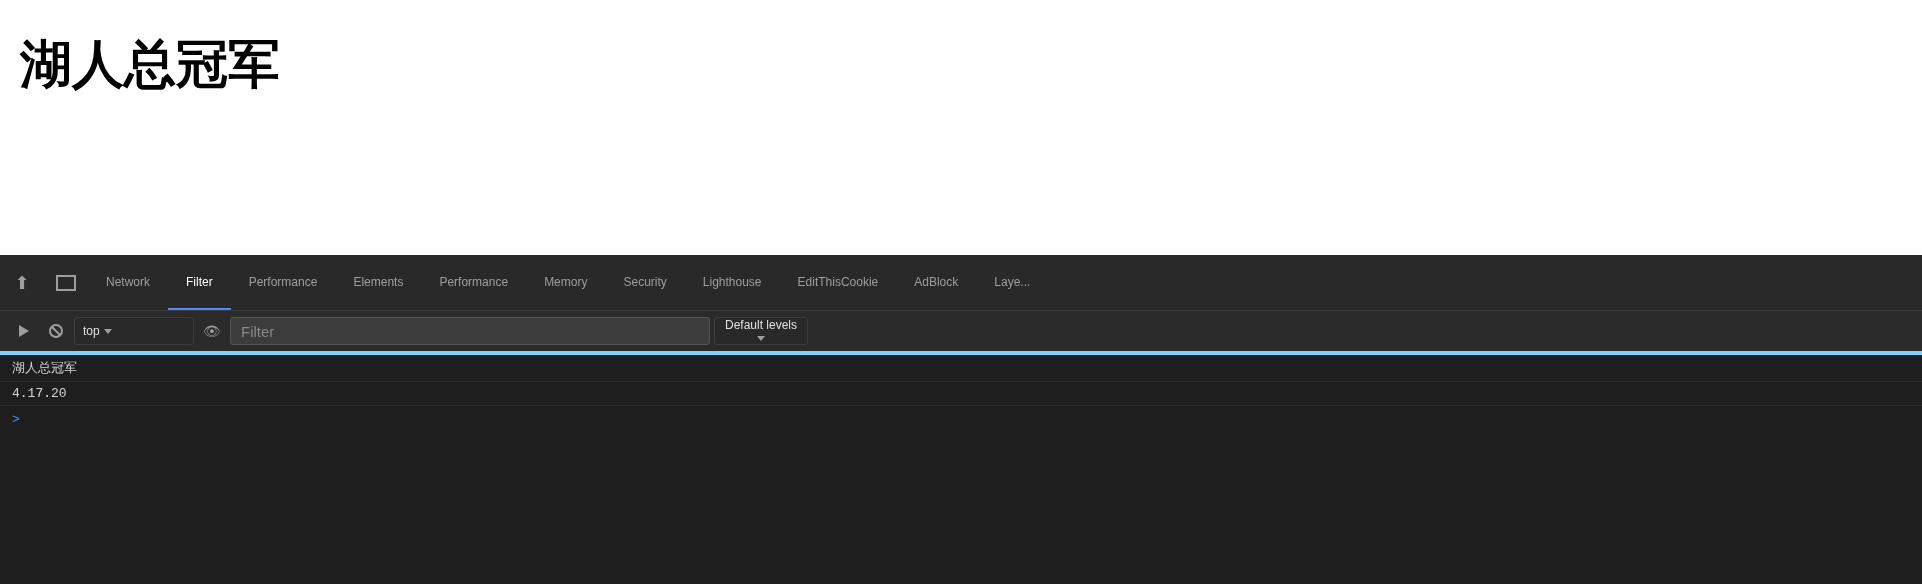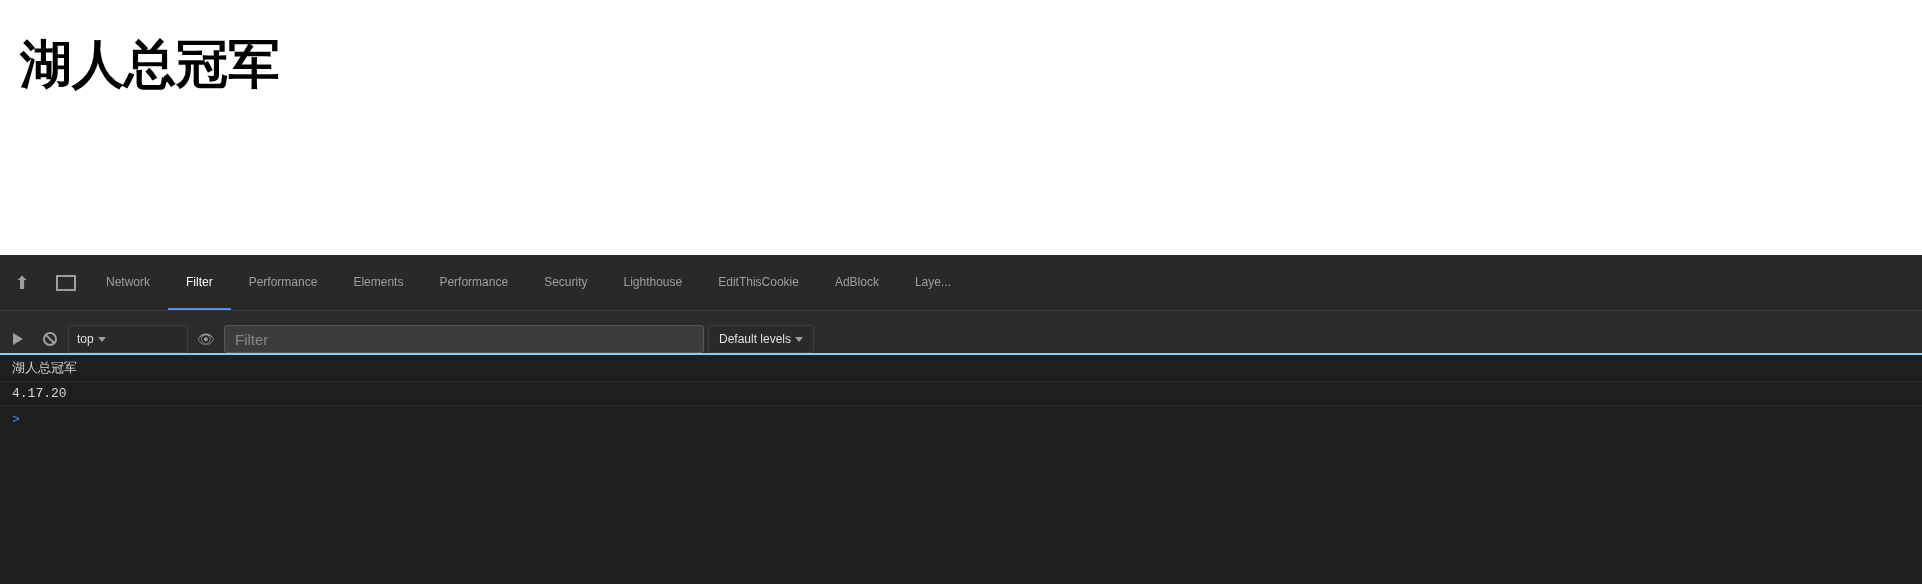--- a/index.html
+++ b/index.html
@@ -76,24 +76,24 @@
       border-bottom: 2px solid #4e8ef7;
       background: #292929;
     }
 
     
     #console-toolbar {
       width: 100%;
       height: 44px;
       background: #2b2b2b;
       display: flex;
-      align-items: flex-end;
-      padding: 0 4px;
+      align-items: center;
+      padding: 0 10px;
       gap: 4px;
-      border-bottom: 2px solid #7dd3fc;
+      border-bottom: 4px solid #7dd3fc;
       flex-shrink: 0;
     }
 
     .toolbar-btn {
       width: 28px;
       height: 28px;
       display: flex;
       align-items: center;
       justify-content: center;
       color: #9e9e9e;
@@ -146,20 +146,21 @@
       align-items: center;
       height: 28px;
       background: #292929;
       border: 1px solid #3c3c3c;
       border-radius: 3px;
       padding: 0 10px;
       color: #e0e0e0;
       font-size: 12px;
       cursor: pointer;
       gap: 4px;
+      flex-direction: column;
     }
 
     
     #console-output {
       flex: 1;
       background: #1e1e1e;
       padding: 0;
       overflow-y: auto;
       display: flex;
       flex-direction: column;
@@ -271,20 +272,23 @@
     <div class="tab-item">
       <span>Performance</span>
     </div>
     <div class="tab-item">
       <span>Elements</span>
     </div>
     <div class="tab-item">
       <span>Performance</span>
     </div>
     <div class="tab-item">
+      <span>Memory</span>
+    </div>
+    <div class="tab-item">
       <span>Security</span>
     </div>
     <div class="tab-item">
       <span>Lighthouse</span>
     </div>
     <div class="tab-item">
       <span>EditThisCookie</span>
     </div>
     <div class="tab-item">
       <span>AdBlock</span>

